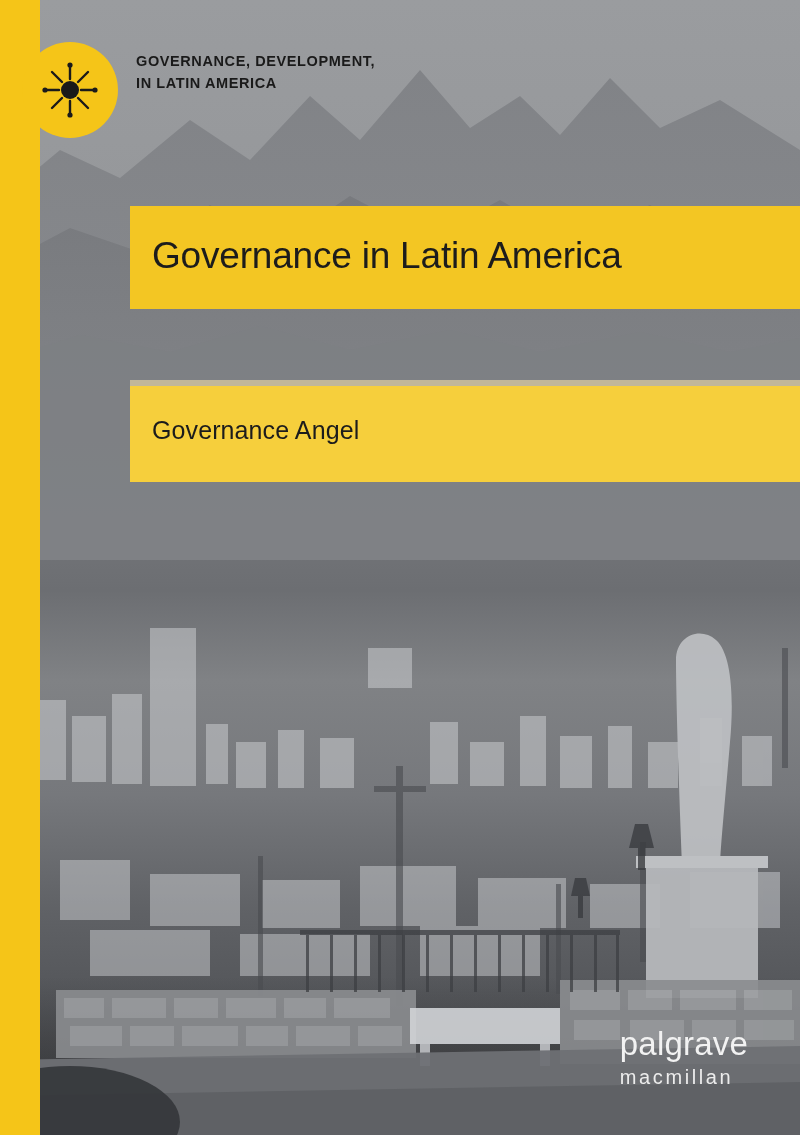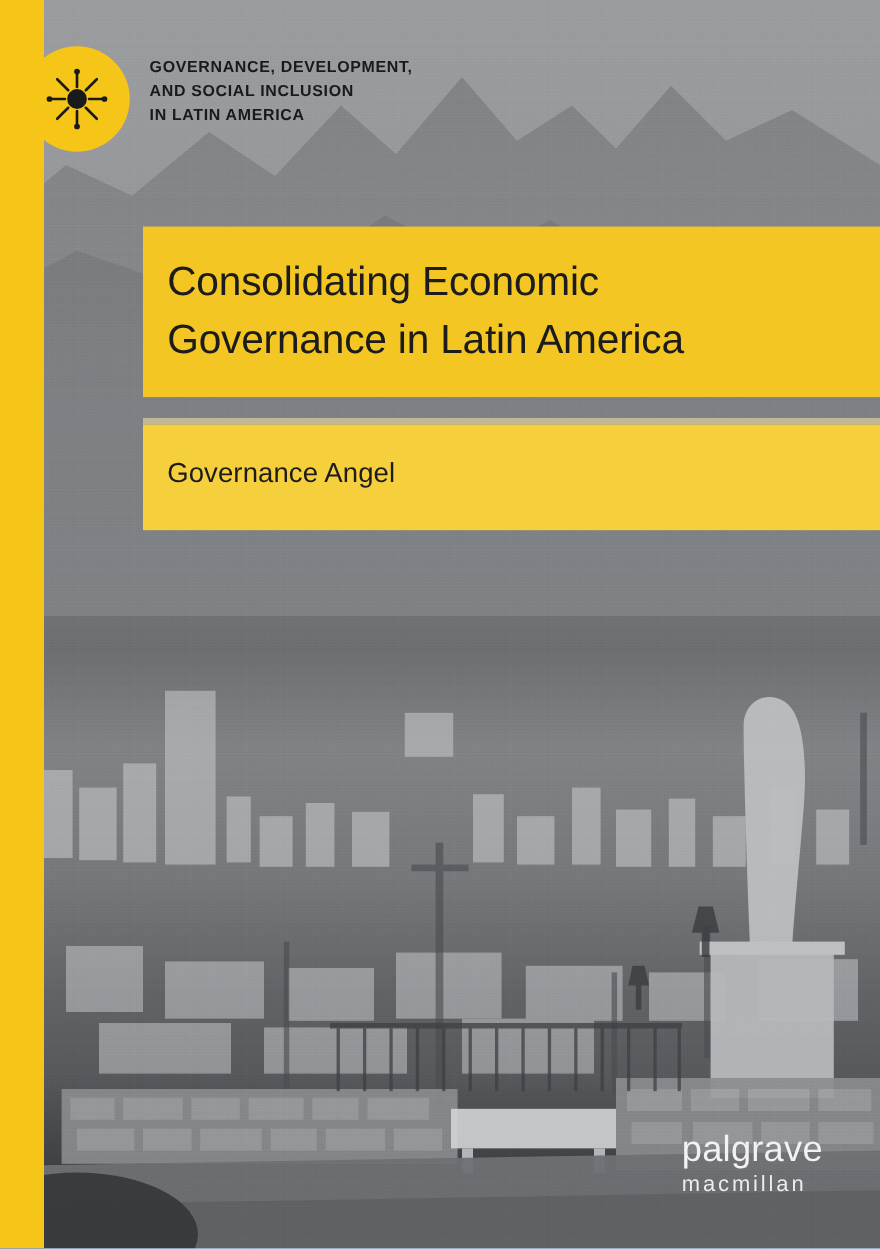--- a/index.html
+++ b/index.html
@@ -317,26 +317,24 @@
       <circle cx="31" cy="31" r="9" fill="#1a1a1a"></circle>
       <circle cx="31" cy="6" r="2.6" fill="#1a1a1a"></circle>
       <circle cx="31" cy="56" r="2.6" fill="#1a1a1a"></circle>
       <circle cx="6" cy="31" r="2.6" fill="#1a1a1a"></circle>
       <circle cx="56" cy="31" r="2.6" fill="#1a1a1a"></circle>
     </svg>
   </div>
 
   <div class="series">
     <div>GOVERNANCE, DEVELOPMENT,</div>
-    <div>AND SOCIAL INCLUSION</div>
     <div>IN LATIN AMERICA</div>
   </div>
 
   <div class="title-block">
-    <div class="title-line">Consolidating Economic</div>
     <div class="title-line">Governance in Latin America</div>
   </div>
 
   <div class="divider"></div>
 
   <div class="author-block">
     <div class="author">Governance Angel</div>
   </div>
 
   <div class="logo">

